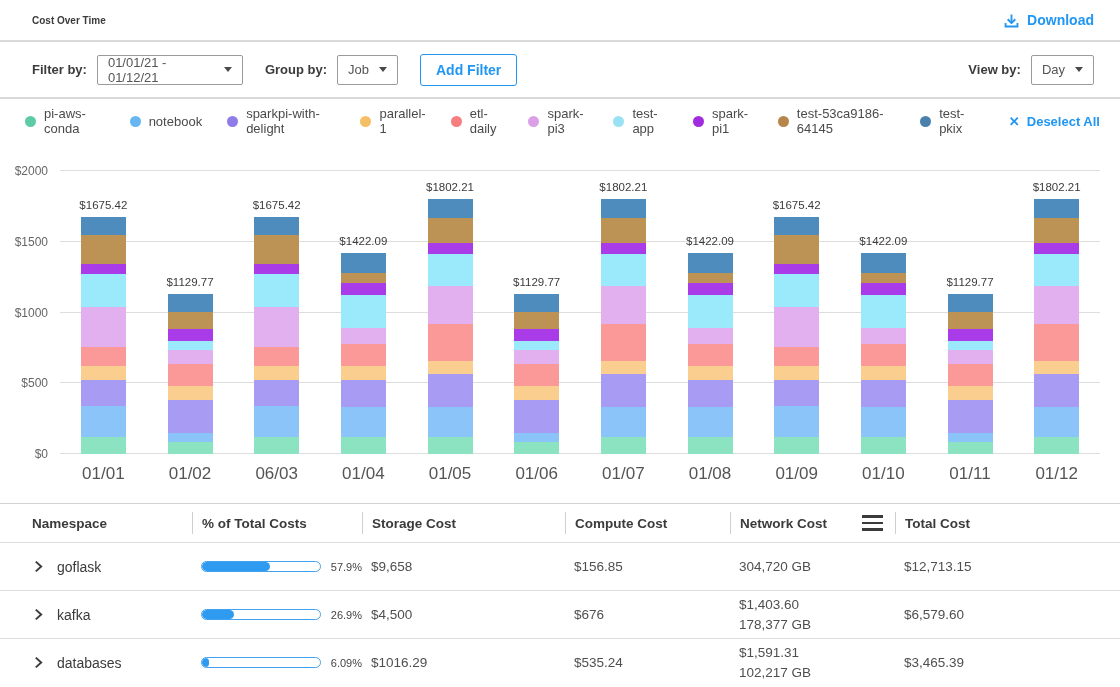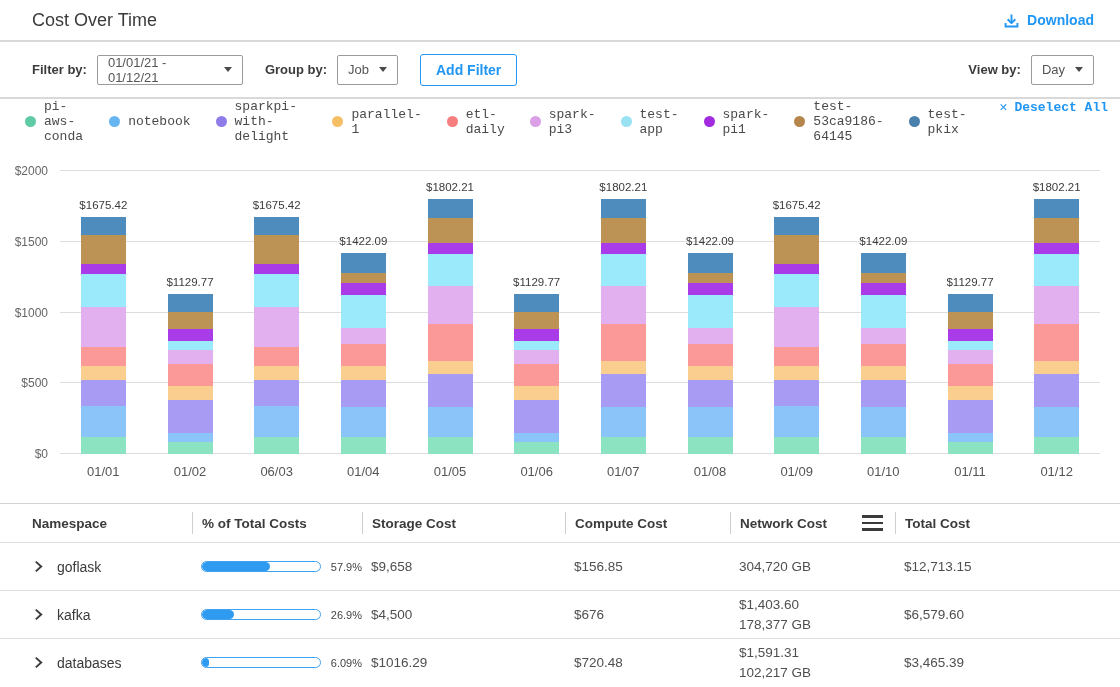--- a/index.html
+++ b/index.html
@@ -3,60 +3,60 @@
 <meta charset="utf-8">
 <style>
   * { box-sizing: border-box; margin: 0; padding: 0; }
   html,body { width:1120px; height:687px; overflow:hidden; background:#fff;
     font-family:"Liberation Sans", sans-serif; color:#3b3b3b; }
   .app { width:1120px; height:687px; position:relative; }
 
   
   .topbar { height:40px; display:flex; align-items:center; justify-content:space-between;
     padding:0 26px 0 32px; }
-  .page-title { font-size:18px; font-weight:normal; color:#3b3b3b; }
+  .page-title { font-size:10px; font-weight:bold; color:#3b3b3b; }
   .download-btn { display:flex; align-items:center; gap:7px; color:#2196f3; font-weight:bold;
     font-size:14px; cursor:pointer; background:none; border:none; font-family:inherit; }
   .divider { height:2px; background:#d9d9d9; width:100%; }
 
   
   .filterbar { height:55px; display:flex; align-items:center; padding:0 26px 0 32px; }
   .fb-label { font-size:13px; font-weight:bold; margin-right:10px; white-space:nowrap; }
   .selectbox { height:30px; border:1px solid #9b9b9b; border-radius:2px; background:#fff;
     display:flex; align-items:center; gap:10px; padding:0 10px; font-size:13px; color:#555;
     cursor:pointer; }
   .caret { width:0; height:0; border-left:4.5px solid transparent; border-right:4.5px solid transparent;
     border-top:5.5px solid #4a4a4a; }
   .add-filter-btn { margin-left:22px; height:32px; padding:0 15px; background:#fff;
     border:1.5px solid #2196f3; border-radius:3px; color:#2196f3; font-weight:bold;
     font-size:14px; cursor:pointer; font-family:inherit; }
   .fb-spacer { flex:1; }
 
   
-  .legendbar { height:44px; display:flex; align-items:flex-start; padding:0 12px 0 25px; gap:25px;font-family:Liberation Mono, monospace; }
+  .legendbar { height:44px; display:flex; align-items:center; padding:0 20px 0 25px; gap:25px; }
   .legend-item { display:flex; align-items:center; gap:8px; cursor:pointer; }
   .legend-dot { width:11px; height:11px; border-radius:50%; flex:0 0 auto; }
   .legend-label { font-size:13px; color:#4a4a4a; }
   .deselect-all { display:flex; align-items:center; gap:7px; color:#2196f3; font-weight:bold;
     font-size:13px; cursor:pointer; margin-left:8px; white-space:nowrap; }
   .deselect-x { font-size:13px; font-weight:bold; }
 
   
   .chart { position:relative; height:346px; }
   .yaxis { position:absolute; left:0; top:28px; width:48px; height:283px; }
   .ytick { position:absolute; right:0; transform:translateY(50%); font-size:12px; color:#666; }
   .plot { position:absolute; left:60px; right:20px; top:28px; height:283px; }
   .gridline { position:absolute; left:0; right:0; height:1px; background:#ddd; }
   .bar { position:absolute; bottom:0; width:45px; display:flex; flex-direction:column; }
   .bar-seg { width:100%; }
   .bar-total { position:absolute; width:100px; left:50%; transform:translateX(-50%);
     text-align:center; font-size:11.5px; color:#3b3b3b; }
   .xaxis { position:absolute; left:60px; right:20px; top:321px; display:grid;
     grid-template-columns:repeat(12,1fr); }
-  .xtick { text-align:center; font-size:13px; color:#555; }
+  .xtick { text-align:center; font-size:17px; color:#555; }
 
   
   .costs-table { margin-top:14px; border-top:1.5px solid #d2d2d2; }
   .tgrid { display:grid; grid-template-columns:160px 170px 203px 165px 165px 1fr;
     padding:0 32px; align-items:center; }
   .thead { height:38px; }
   .th { font-size:13.5px; font-weight:bold; color:#3b3b3b; height:22px; display:flex;
     align-items:center; }
   .th + .th { border-left:1px solid #cfcfcf; padding-left:9px; }
   .th-network { justify-content:space-between; padding-right:12px; }
@@ -422,21 +422,21 @@
             </span>
             <span class="ns-name">databases</span>
           </div>
           <div class="pct-cell">
             <div class="pill">
               <div class="pill-fill" style="width: 6.09%;"></div>
             </div>
             <span class="pct-label">6.09%</span>
           </div>
           <div class="num-cell">$1016.29</div>
-          <div class="num-cell">$720.48</div>
+          <div class="num-cell">$535.24</div>
           <div class="num-cell net-cell">
             <div>$1,591.31</div>
             <div>102,217 GB</div>
           </div>
           <div class="num-cell">$3,465.39</div>
         </div>
       </div>
   </div>
 
 </div>

